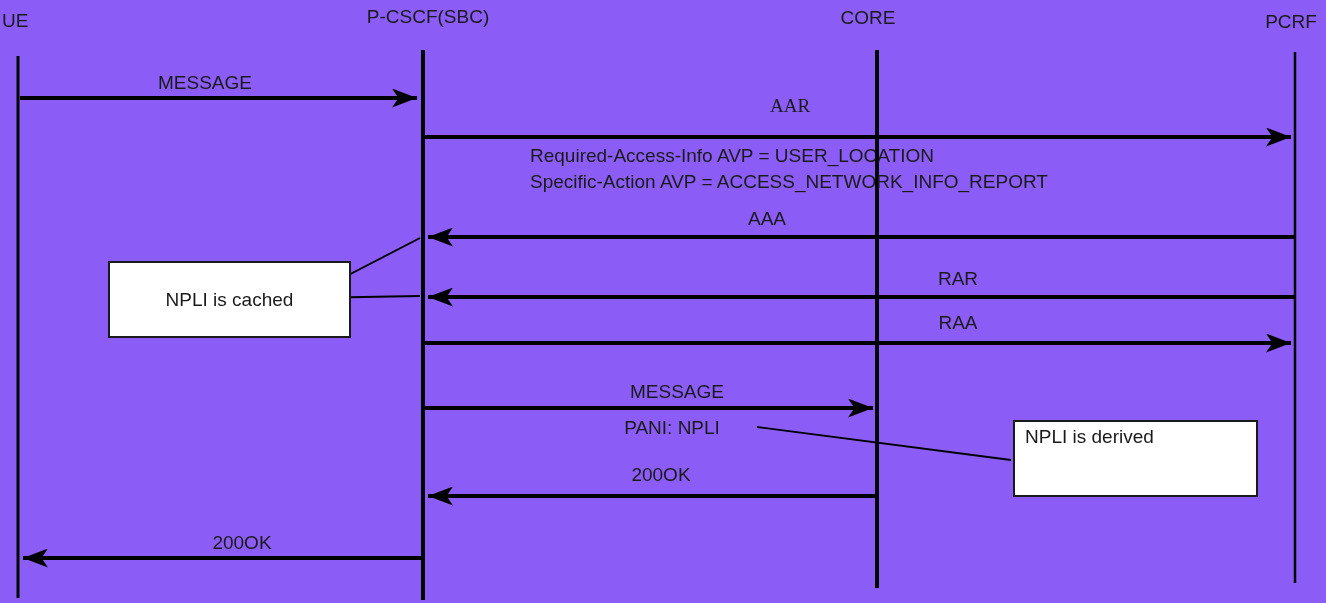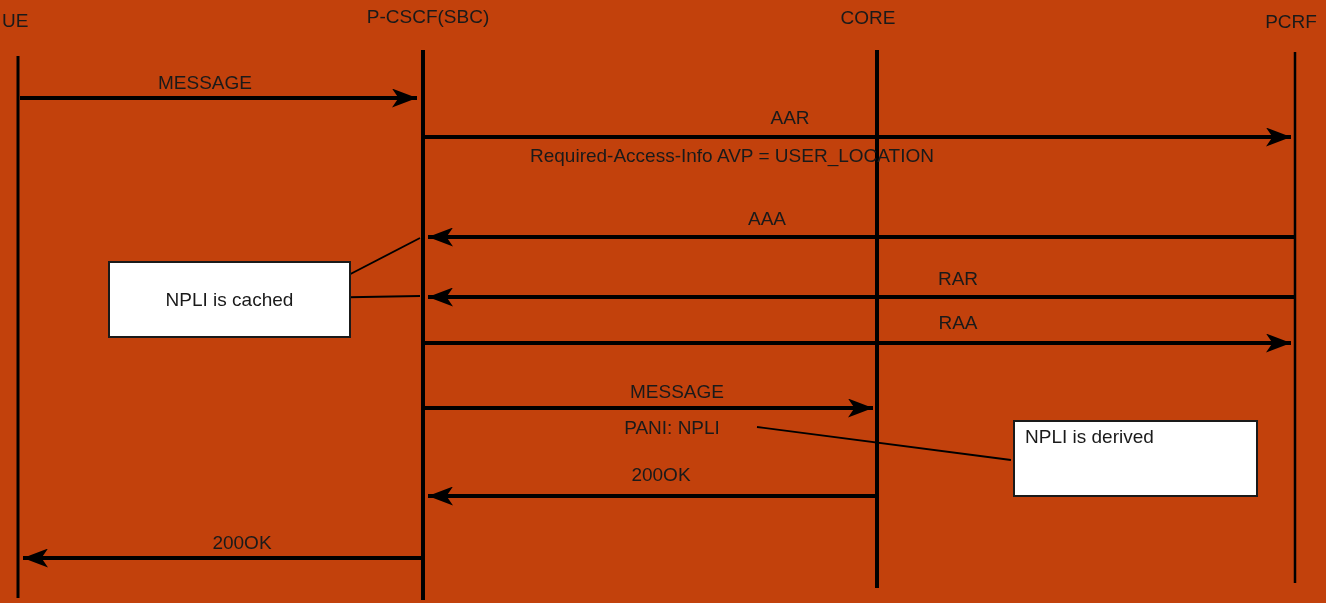--- a/index.html
+++ b/index.html
@@ -5,21 +5,21 @@
   html, body {
     margin: 0;
     padding: 0;
     background: #ffffff;
     font-family: "Liberation Sans", sans-serif;
   }
   .diagram {
     position: relative;
     width: 1326px;
     height: 603px;
-    background: #c2410c;
+    background: #8b5cf6;
     overflow: hidden;
     color: #1a1a1a;
   }
   .diagram svg {
     position: absolute;
     left: 0;
     top: 0;
   }
   .lbl {
     position: absolute;
@@ -87,30 +87,31 @@
     <line x1="306" y1="298" x2="420" y2="296" stroke="#000" stroke-width="1.8"></line>
     <line x1="757" y1="427" x2="1011" y2="460" stroke="#000" stroke-width="1.8"></line>
   </svg>
 
   <div class="lbl" style="left:2px;   top:10px;">UE</div>
   <div class="lbl c" style="left:428px; top:6px;">P-CSCF(SBC)</div>
   <div class="lbl c" style="left:868px; top:7px;">CORE</div>
   <div class="lbl c" style="left:1291px;top:11px;">PCRF</div>
 
   <div class="lbl c" style="left:205px; top:72px;">MESSAGE</div>
-  <div class="lbl c" style="left:790px; top:107px;">AAR</div>
+  <div class="lbl c" style="left:790px; top:95px;font-family:Liberation Serif, serif;">AAR</div>
   <div class="lbl c" style="left:767px; top:208px;">AAA</div>
   <div class="lbl c" style="left:958px; top:268px;">RAR</div>
   <div class="lbl c" style="left:958px; top:312px;">RAA</div>
   <div class="lbl c" style="left:677px; top:381px;">MESSAGE</div>
   <div class="lbl c" style="left:661px; top:464px;">200OK</div>
   <div class="lbl c" style="left:242px; top:532px;">200OK</div>
 
   <div class="detail-block" style="left:498px; top:143px;margin-left:32px;">
     <div>Required-Access-Info AVP = USER_LOCATION</div>
+    <div>Specific-Action AVP = ACCESS_NETWORK_INFO_REPORT</div>
   </div>
 
   <div class="lbl c" style="left:672px; top:417px;">PANI: NPLI</div>
 
   <div class="note-box centered" style="left:62px; top:261px; width:243px; height:77px;">
     <span>NPLI is cached</span>
   </div>
 
   <div class="note-box left-text" style="left:1013px; top:420px; width:245px; height:77px;">
     <div>NPLI is derived</div>

